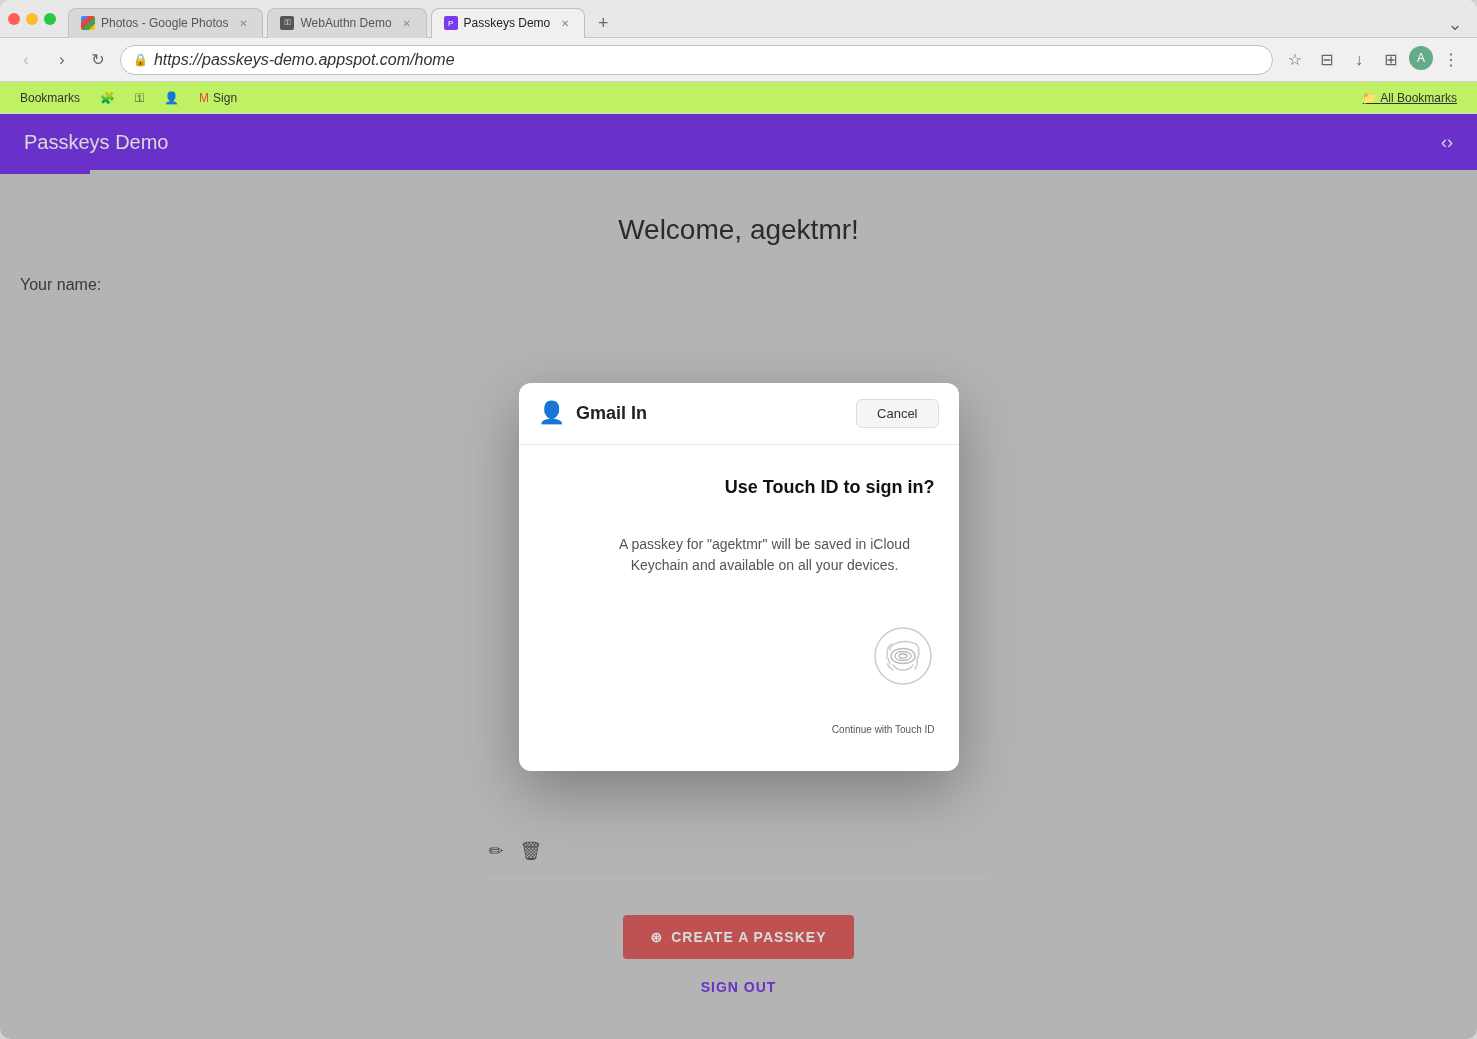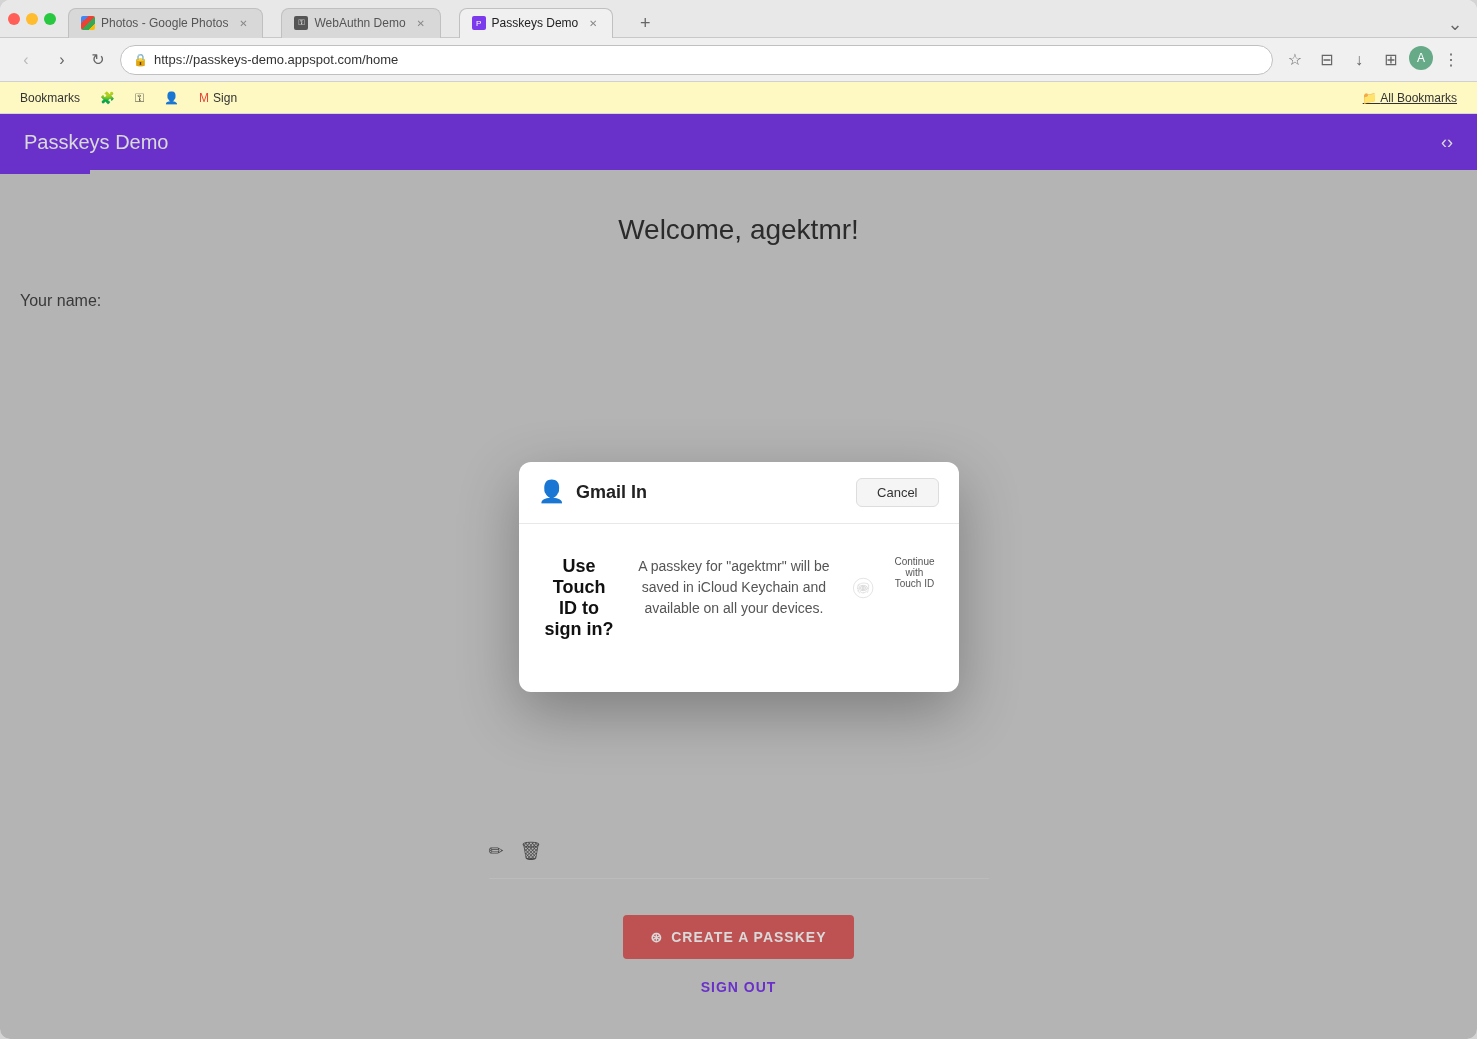--- a/index.html
+++ b/index.html
@@ -66,21 +66,21 @@
       gap: 6px;
       background: #d8d8d8;
       border-radius: 8px 8px 0 0;
       font-size: 12px;
       color: #555;
       cursor: pointer;
       max-width: 200px;
       position: relative;
       border: 1px solid #c0c0c0;
       border-bottom: none;
-      margin-right: 18px;
+      margin-right: 4px;
       justify-content: space-between;
     }
 
     .tab.active {
       background: #f0f0f0;
       color: #222;
       z-index: 2;
     }
 
     .tab-label {
@@ -166,38 +166,39 @@
       display: flex;
       align-items: center;
       padding: 0 12px;
       gap: 6px;
     }
 
     .address-bar input {
       border: none;
       outline: none;
       flex: 1;
-      font-size: 13px;
+      font-size: 16px;
       color: #333;
       background: transparent;
+      font-style: italic;
     }
 
     .lock-icon {
       color: #555;
       font-size: 12px;
     }
 
     .nav-actions {
       display: flex;
       gap: 4px;
     }
 
     
     .bookmarks-bar {
-      background: #fef9c3;
+      background: #bef264;
       height: 32px;
       display: flex;
       align-items: center;
       padding: 0 12px;
       gap: 4px;
       border-bottom: 1px solid #d8d8d8;
     }
 
     .bookmark-item {
       display: flex;
@@ -263,21 +264,21 @@
       padding: 40px 20px;
       display: flex;
       flex-direction: column;
       align-items: center;
     }
 
     .welcome-title {
       font-size: 28px;
       font-weight: 400;
       color: #333;
-      margin-bottom: 46px;
+      margin-bottom: 30px;
     }
 
     .your-name-label {
       font-size: 16px;
       color: #444;
       align-self: flex-start;
       margin-left: calc(50% - 250px);
       margin-bottom: 8px;
     }
 
@@ -399,22 +400,22 @@
       border-radius: 6px;
       padding: 6px 20px;
       font-size: 13px;
       color: #333;
       cursor: pointer;
     }
 
     .modal-body {
       padding: 32px 24px 36px;
       display: flex;
-      flex-direction: row;
-      align-items: flex-start;
+      flex-direction: column;
+      align-items: flex-end;
       text-align: center;
       gap: 20px;
     }
 
     .modal-question {
       font-size: 18px;
       font-weight: 700;
       color: #111;
       margin-bottom: 16px;
     }

